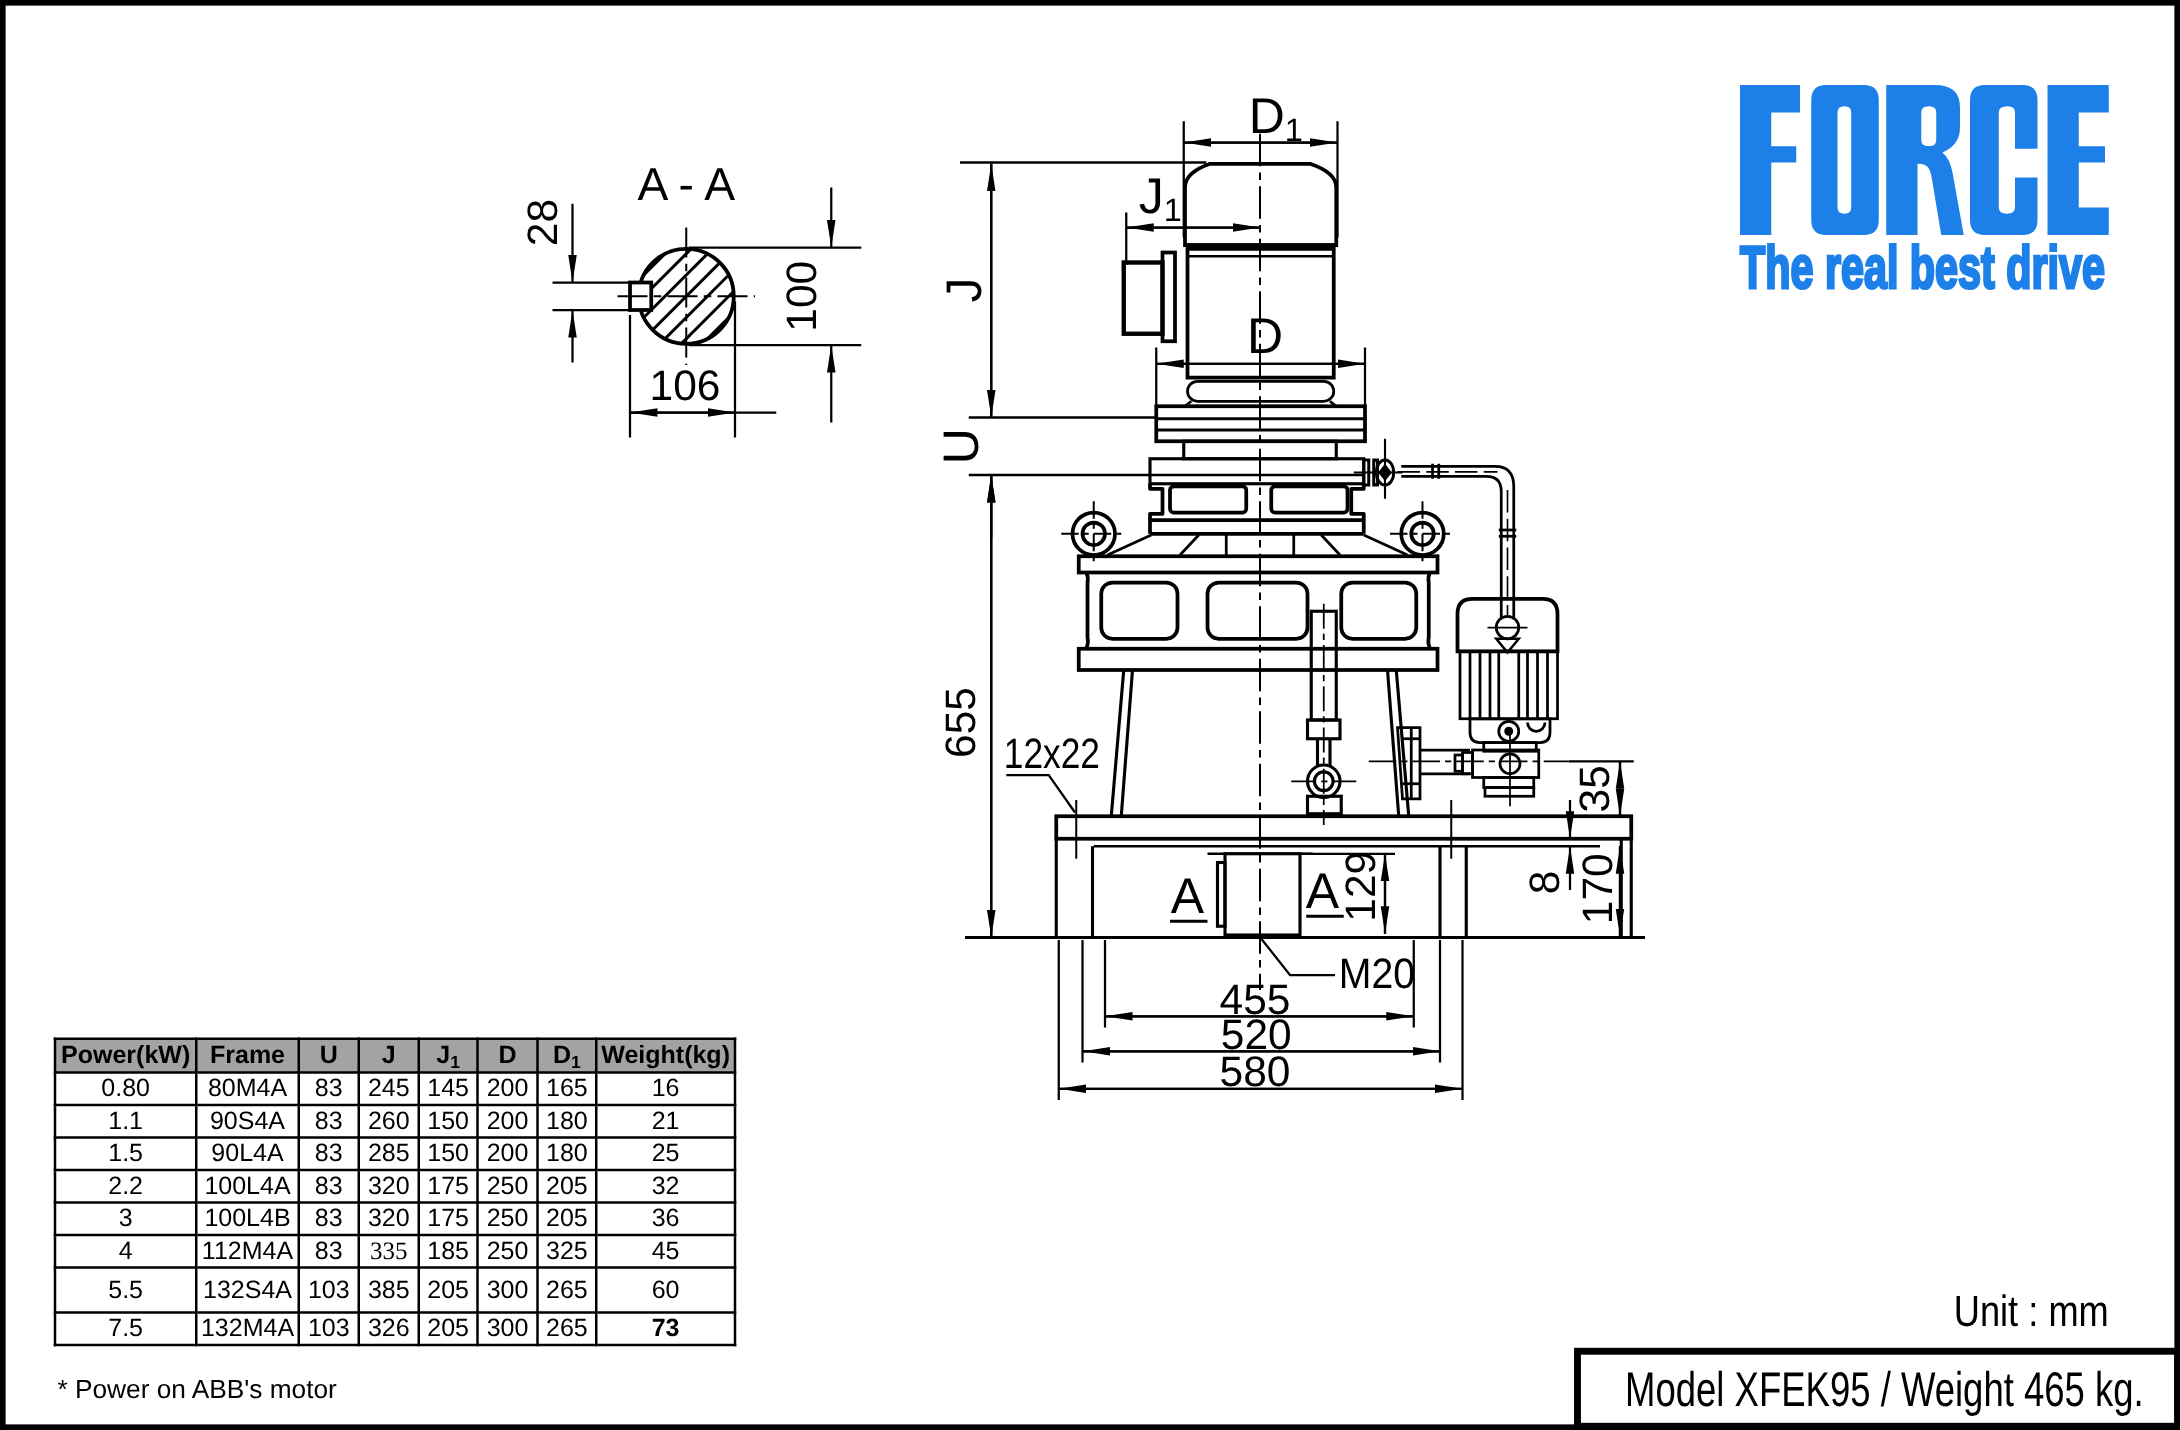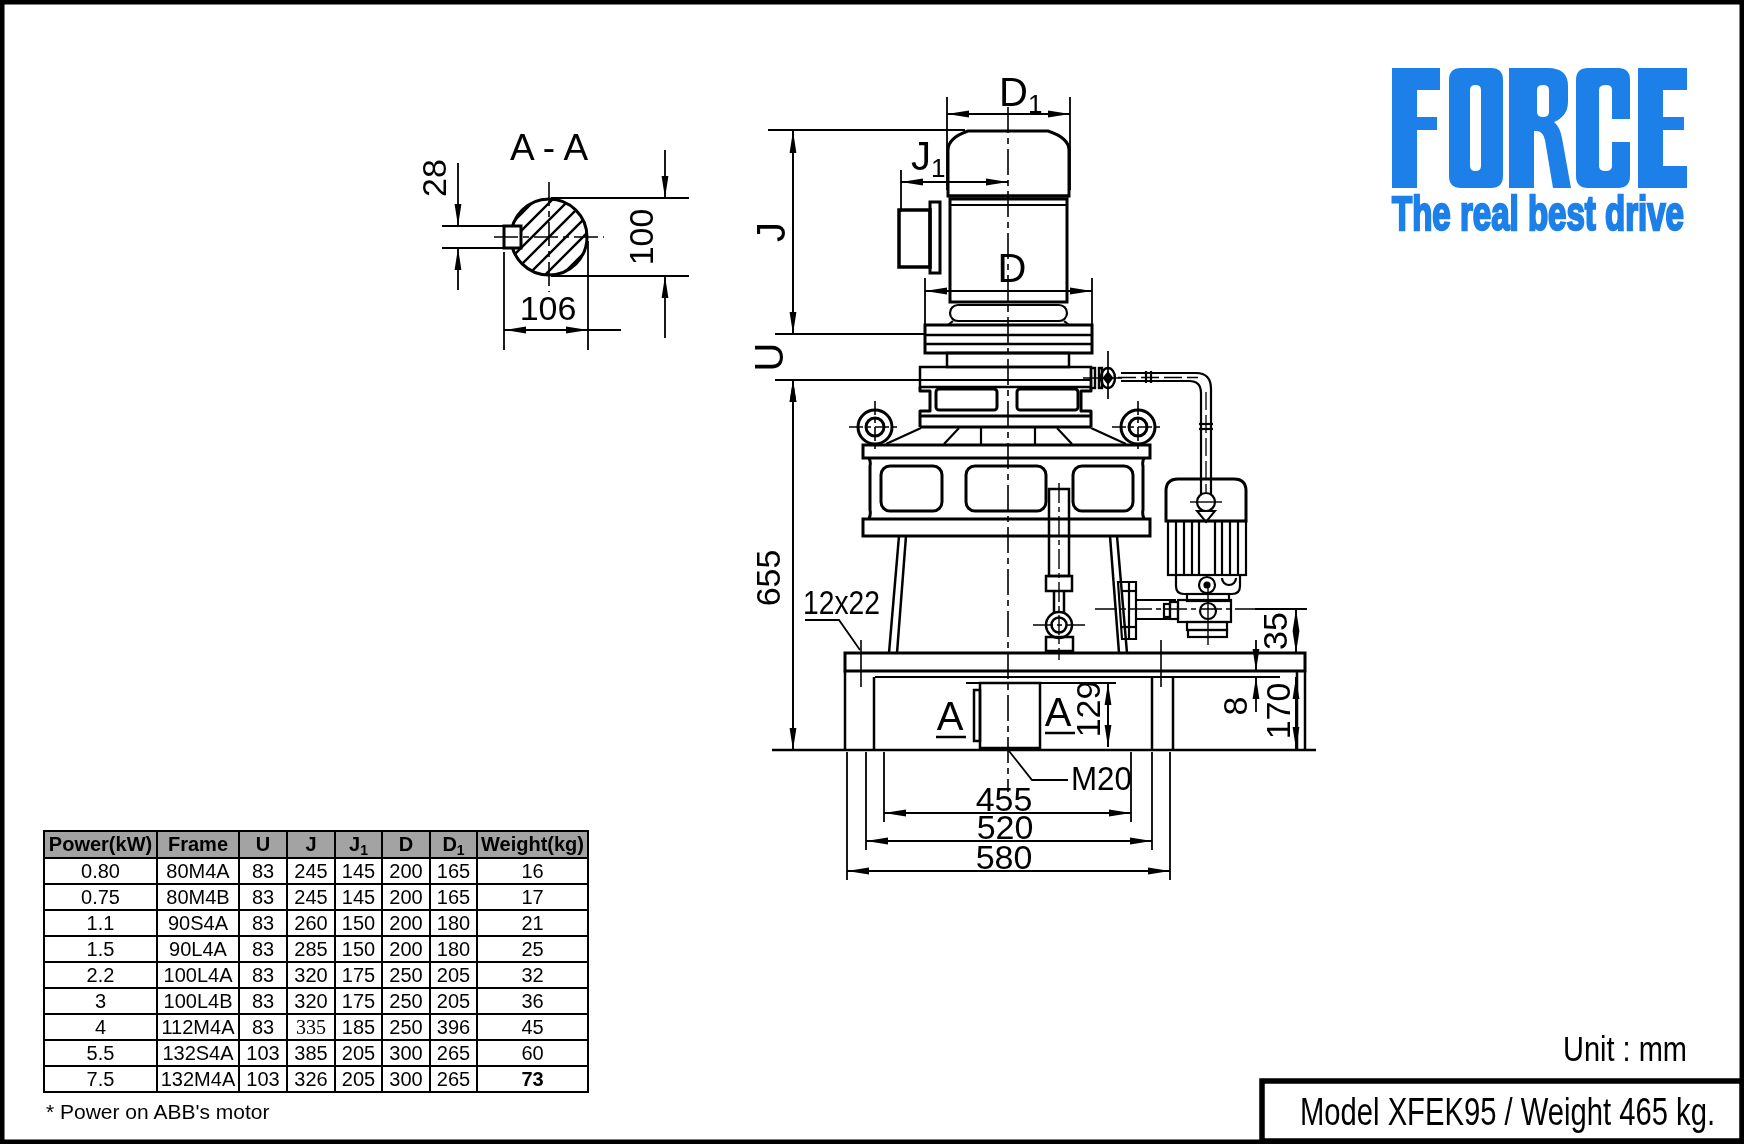--- a/index.html
+++ b/index.html
@@ -358,30 +358,20 @@
             <td style="border:2px solid #000;">0.80</td>
             <td style="border:2px solid #000;">80M4A</td>
             <td style="border:2px solid #000;">83</td>
             <td style="border:2px solid #000;">245</td>
             <td style="border:2px solid #000;">145</td>
             <td style="border:2px solid #000;">200</td>
             <td style="border:2px solid #000;">165</td>
             <td style="border:2px solid #000;">16</td>
           </tr>
 <tr style="height:26px;">
-            <td style="border:2px solid #000;">0.75</td>
-            <td style="border:2px solid #000;">80M4B</td>
-            <td style="border:2px solid #000;">83</td>
-            <td style="border:2px solid #000;">245</td>
-            <td style="border:2px solid #000;">145</td>
-            <td style="border:2px solid #000;">200</td>
-            <td style="border:2px solid #000;">165</td>
-            <td style="border:2px solid #000;">17</td>
-          </tr>
-<tr style="height:26px;">
             <td style="border:2px solid #000;">1.1</td>
             <td style="border:2px solid #000;">90S4A</td>
             <td style="border:2px solid #000;">83</td>
             <td style="border:2px solid #000;">260</td>
             <td style="border:2px solid #000;">150</td>
             <td style="border:2px solid #000;">200</td>
             <td style="border:2px solid #000;">180</td>
             <td style="border:2px solid #000;">21</td>
           </tr>
 <tr style="height:26px;">
@@ -414,24 +404,24 @@
             <td style="border:2px solid #000;">205</td>
             <td style="border:2px solid #000;">36</td>
           </tr>
 <tr style="height:26px;">
             <td style="border:2px solid #000;">4</td>
             <td style="border:2px solid #000;">112M4A</td>
             <td style="border:2px solid #000;">83</td>
             <td style="border:2px solid #000;font-family:Liberation Serif, serif;">335</td>
             <td style="border:2px solid #000;">185</td>
             <td style="border:2px solid #000;">250</td>
-            <td style="border:2px solid #000;">396</td>
+            <td style="border:2px solid #000;">325</td>
             <td style="border:2px solid #000;">45</td>
           </tr>
-<tr style="height:26px;">
+<tr style="height:36px;">
             <td style="border:2px solid #000;">5.5</td>
             <td style="border:2px solid #000;">132S4A</td>
             <td style="border:2px solid #000;">103</td>
             <td style="border:2px solid #000;margin-top:16px;">385</td>
             <td style="border:2px solid #000;">205</td>
             <td style="border:2px solid #000;">300</td>
             <td style="border:2px solid #000;">265</td>
             <td style="border:2px solid #000;">60</td>
           </tr>
 <tr style="height:26px;">

